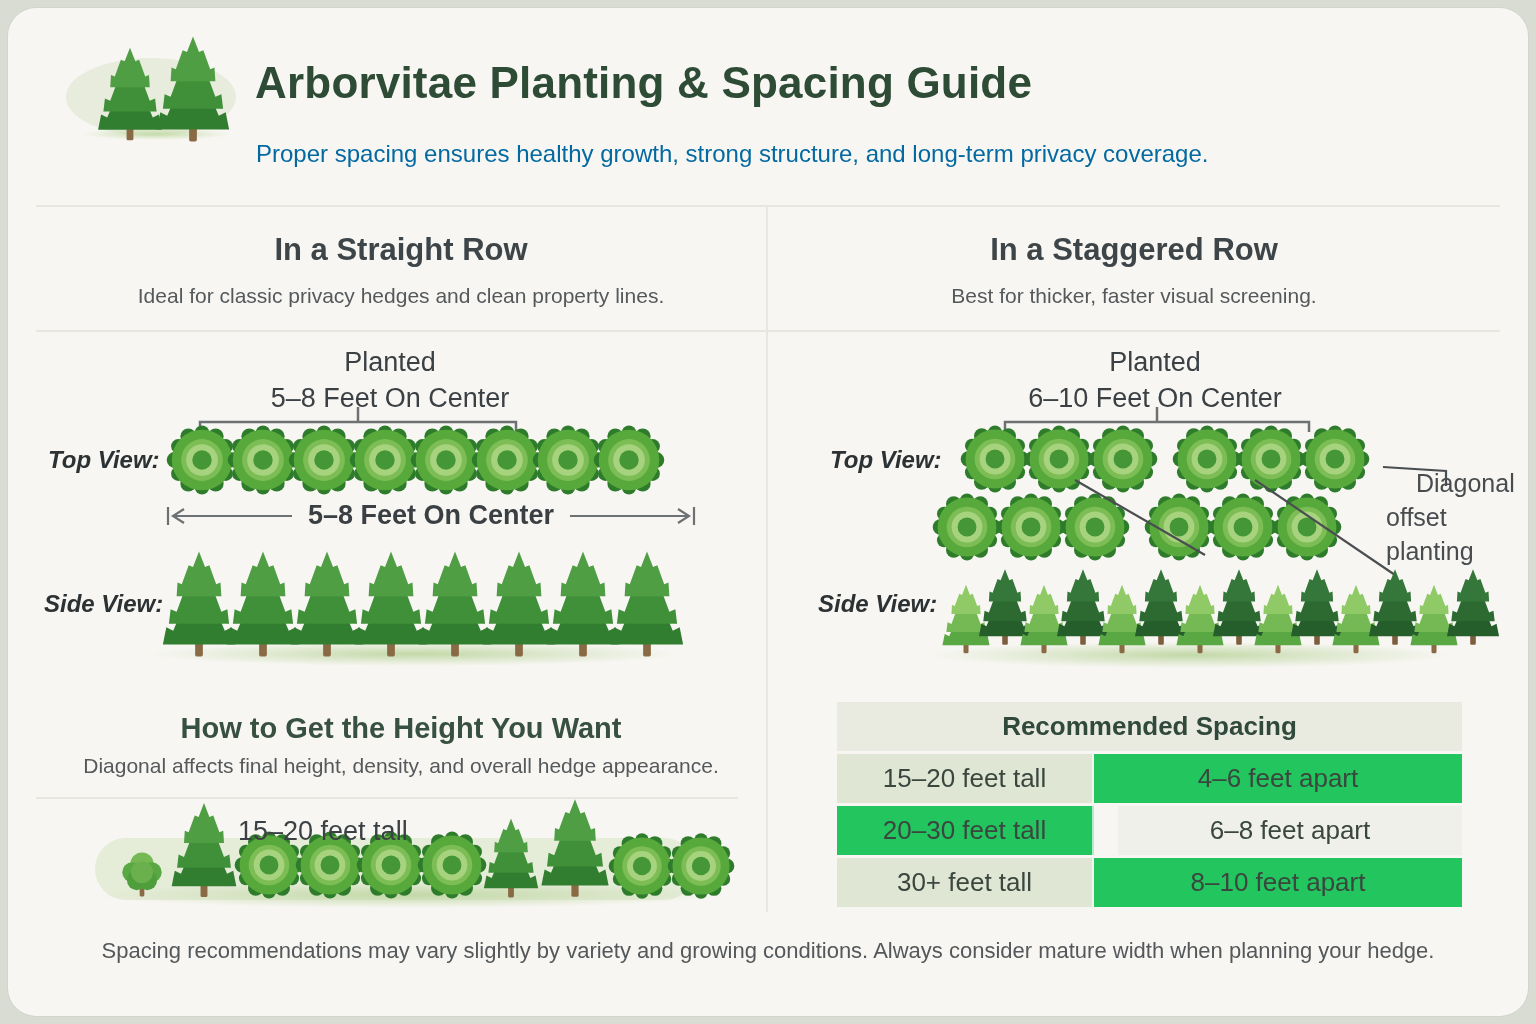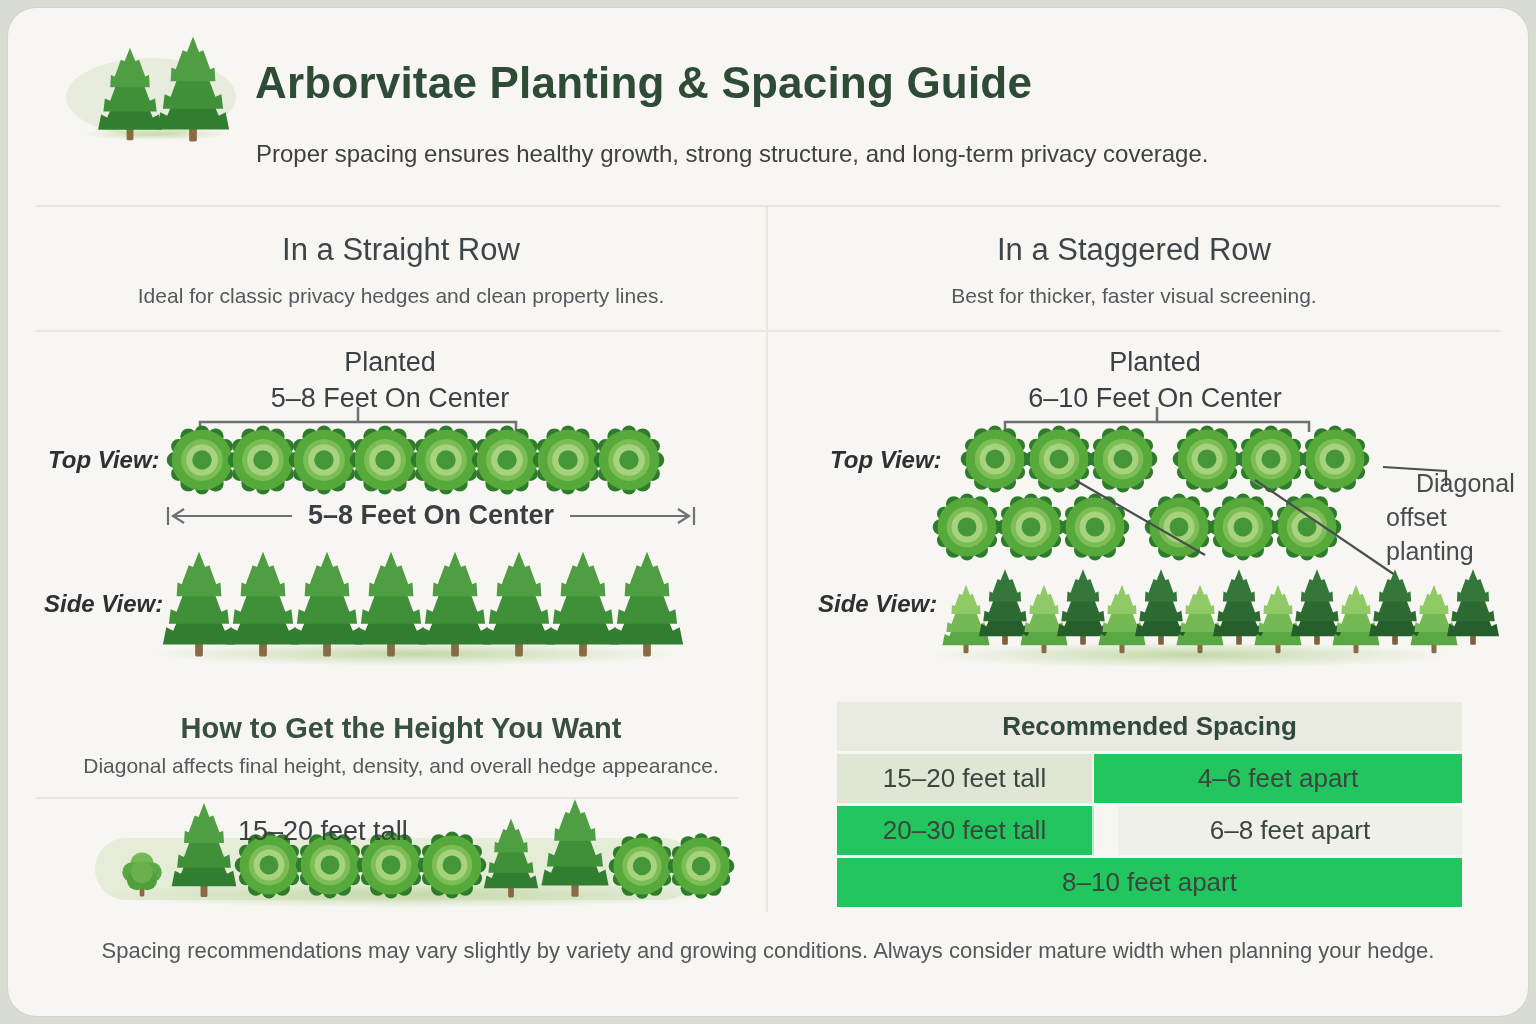--- a/index.html
+++ b/index.html
@@ -14,24 +14,24 @@
   .hdiv { position:absolute; height:1.5px; background:#e8e6e1; }
   .vdiv { position:absolute; width:1.5px; background:#e8e6e1; }
 
   
   .logo-ellipse { position:absolute; left:66px; top:58px; width:170px; height:78px;
                   background:#e7ecdc; border-radius:50%; }
   .logo-ground { position:absolute; left:82px; top:128px; width:148px; height:12px;
                  border-radius:50%; background:radial-gradient(closest-side,#c6dcab,rgba(198,220,171,0)); }
   .page-title { position:absolute; left:255px; top:58px; font-size:44px; font-weight:700;
                 color:#2e4b36; letter-spacing:0.2px; }
-  .page-subtitle { position:absolute; left:256px; top:140px; font-size:24px; color:#404040; }
+  .page-subtitle { position:absolute; left:256px; top:140px; font-size:24px; color:#0369a1; }
 
   
-  .col-heading { position:absolute; font-size:31px; font-weight:400; color:#3e4549; text-align:center; }
+  .col-heading { position:absolute; font-size:31px; font-weight:700; color:#3e4549; text-align:center; }
   .col-subheading { position:absolute; font-size:21px; color:#55595c; text-align:center; }
 
   .planted { position:absolute; text-align:center; font-size:27px; font-weight:500;
              color:#3b4044; line-height:36px; }
   .view-label { position:absolute; font-size:24px; font-weight:700; color:#2c3134;font-style:italic; }
 
   .bracket, .lines-overlay, .arrow-svg { position:absolute; overflow:visible; }
   .bracket path, .bracket line { stroke:#6d7173; stroke-width:2.5; fill:none; }
   .lines-overlay line, .lines-overlay polyline { stroke:#4a4e50; stroke-width:2.2; fill:none; }
 
@@ -405,18 +405,19 @@
     </div>
     <div class="t-row t-body-odd">
       <div class="t-cell left">15–20 feet tall</div>
       <div class="t-cell right">4–6 feet apart</div>
     </div>
     <div class="t-row t-body-even">
       <div class="t-cell left">20–30 feet tall</div>
       <div class="t-cell right">6–8 feet apart</div>
     </div>
     <div class="t-row t-body-odd">
+      <div class="t-cell left">30+ feet tall</div>
       <div class="t-cell right">8–10 feet apart</div>
     </div>
   </div>
 
   <div class="footer-note">Spacing recommendations may vary slightly by variety and growing conditions. Always consider mature width when planning your hedge.</div>
 </div>
 
 </body></html>

